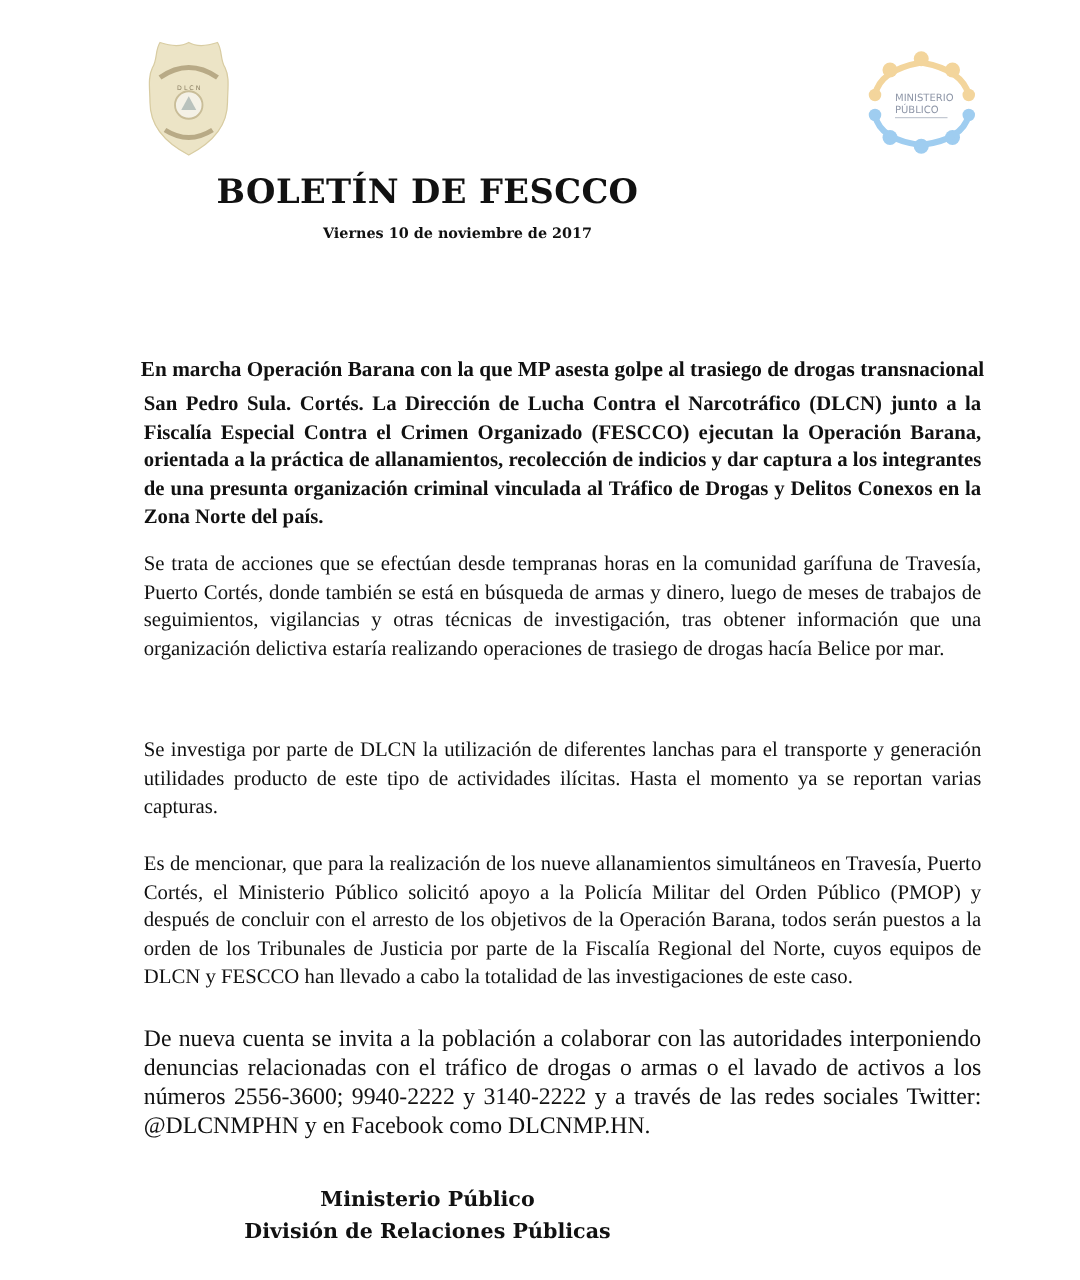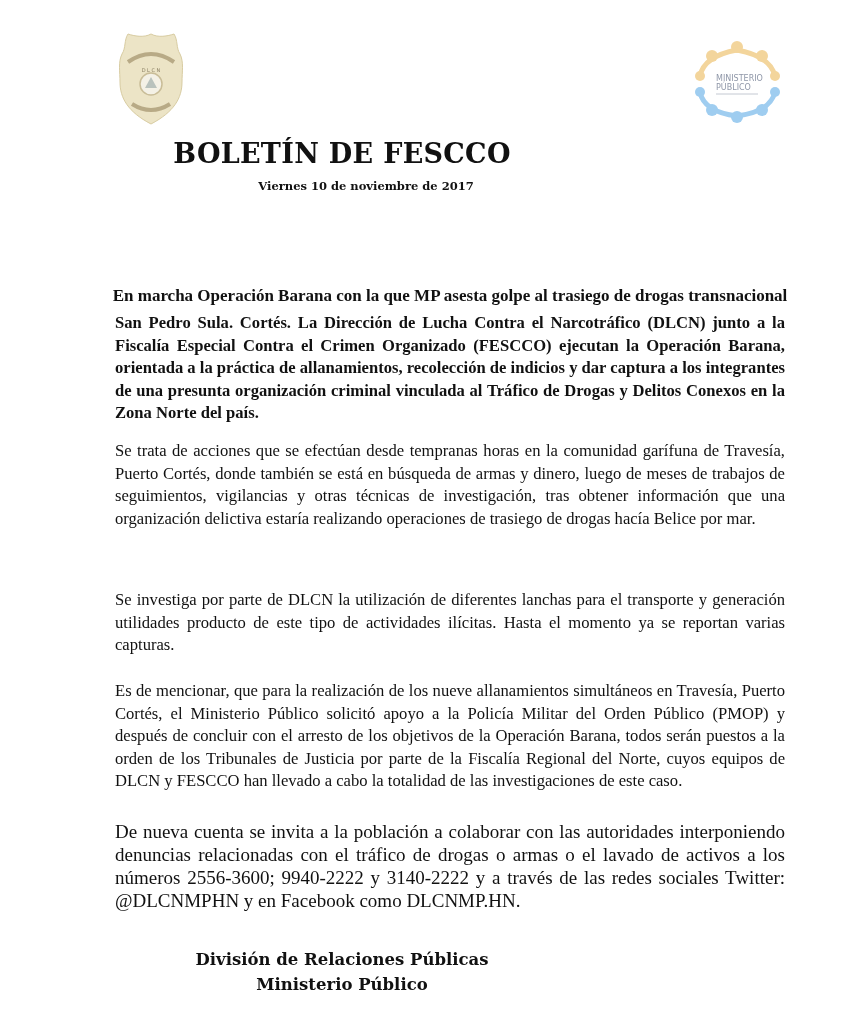--- a/index.html
+++ b/index.html
@@ -89,16 +89,16 @@
 
   <div class="headline">En marcha Operación Barana con la que MP asesta golpe al trasiego de drogas transnacional</div>
 
   <div class="para p1">San Pedro Sula. Cortés. La Dirección de Lucha Contra el Narcotráfico (DLCN) junto a la Fiscalía Especial Contra el Crimen Organizado (FESCCO) ejecutan la Operación Barana, orientada a la práctica de allanamientos, recolección de indicios y dar captura a los integrantes de una presunta organización criminal vinculada al Tráfico de Drogas y Delitos Conexos en la Zona Norte del país.</div>
   <div class="para p2">Se trata de acciones que se efectúan desde tempranas horas en la comunidad garífuna de Travesía, Puerto Cortés, donde también se está en búsqueda de armas y dinero, luego de meses de trabajos de seguimientos, vigilancias y otras técnicas de investigación, tras obtener información que una organización delictiva estaría realizando operaciones de trasiego de drogas hacía Belice por mar.</div>
   <div class="para p3">Se investiga por parte de DLCN la utilización de diferentes lanchas para el transporte y generación utilidades producto de este tipo de actividades ilícitas. Hasta el momento ya se reportan varias capturas.</div>
   <div class="para p4">Es de mencionar, que para la realización de los nueve allanamientos simultáneos en Travesía, Puerto Cortés, el Ministerio Público solicitó apoyo a la Policía Militar del Orden Público (PMOP) y después de concluir con el arresto de los objetivos de la Operación Barana, todos serán puestos a la orden de los Tribunales de Justicia por parte de la Fiscalía Regional del Norte, cuyos equipos de DLCN y FESCCO han llevado a cabo la totalidad  de las investigaciones de este caso.</div>
   <div class="para p5">De nueva cuenta se invita a la población a colaborar con las autoridades interponiendo denuncias relacionadas con el tráfico de drogas o armas o el lavado de activos a los números 2556-3600; 9940-2222 y 3140-2222 y a través de las redes sociales Twitter: @DLCNMPHN y en Facebook como DLCNMP.HN.</div>
 
   <div class="sig">
+    <div>Ministerio Público</div>
     <div>División de Relaciones Públicas</div>
-    <div>Ministerio Público</div>
   </div>
 </div>
 
 </body></html>

